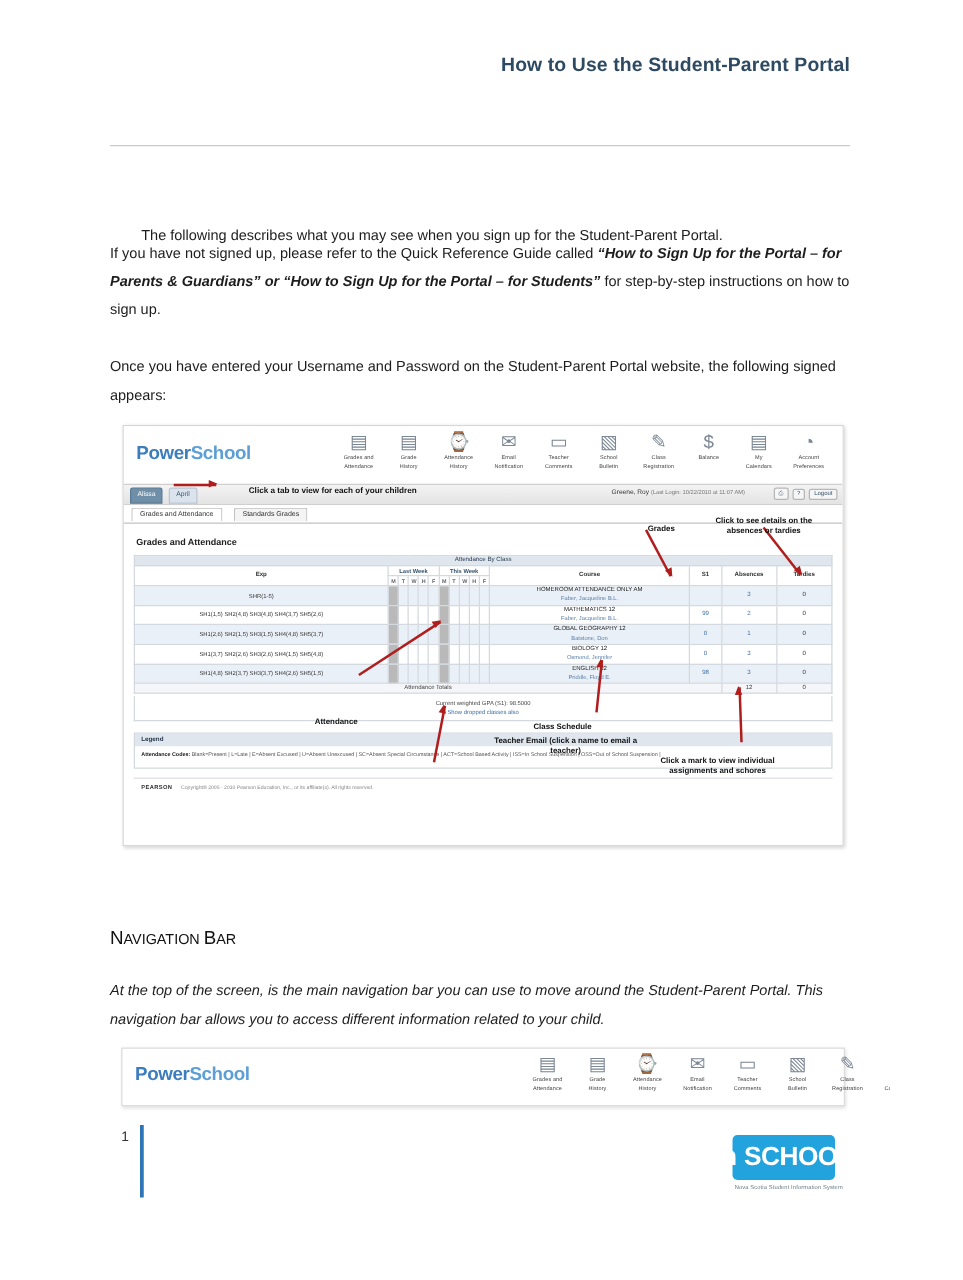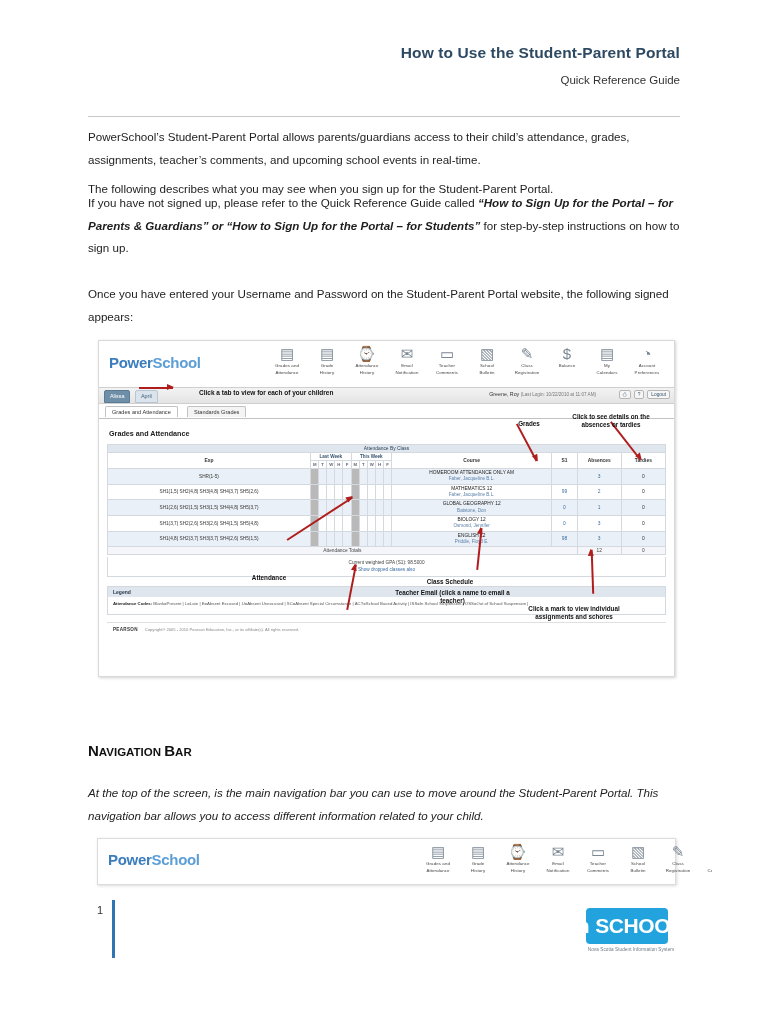--- a/index.html
+++ b/index.html
@@ -9,21 +9,21 @@
   
   .hdr{position:absolute;left:88px;top:44px;width:592px;}
   .hdr-title{text-align:right;font-size:15.5px;font-weight:bold;color:#2e4a63;letter-spacing:.1px;}
   .hdr-sub{text-align:right;font-size:11.5px;color:#333;margin-top:12px;}
   .hdr-rule{position:absolute;left:88px;top:116px;width:592px;height:1px;background:#c9c9c9;}
 
   
   .copy{position:absolute;left:88px;width:592px;font-size:11.6px;line-height:1.95;color:#1d1d1d;}
   .copy b.bi{font-weight:bold;font-style:italic;}
   #p1{top:126px;}
-  #p2{top:178px;}
+  #p2{top:178px;margin-left:25px;}
   #p3{top:192px;}
   #p4{top:283px;}
 
   
   .shot{position:absolute;left:98px;top:340px;width:575px;height:335px;background:#fff;
         border:1px solid #d8d8d8;box-shadow:1px 1px 3px rgba(0,0,0,.18);overflow:hidden;}
   .ps-top{position:relative;height:46px;border-bottom:1px solid #cfcfcf;background:#fff;}
   .ps-logo{position:absolute;left:10px;top:13px;font-size:15px;font-weight:bold;color:#3c7dbd;letter-spacing:-.3px;}
   .ps-logo .s2{color:#5c9ed6;}
   .navicons{position:absolute;left:168px;top:3px;display:flex;gap:0;}
@@ -78,21 +78,21 @@
   .pearson{font-size:4.6px;font-weight:bold;letter-spacing:.3px;color:#333;}
   .cpy{font-size:4.1px;color:#888;}
 
   
   .anno{position:absolute;font-size:6.3px;font-weight:bold;color:#111;line-height:1.3;text-align:center;}
   .arrow{position:absolute;transform-origin:0 50%;height:1.6px;background:#b01d1d;}
   .arrow:after{content:"";position:absolute;right:-1px;top:-2.6px;border-left:7px solid #b01d1d;
                border-top:3.4px solid transparent;border-bottom:3.4px solid transparent;}
 
   
-  .sect{position:absolute;left:88px;top:742px;font-size:15px;font-weight:bold;color:#111;}
+  .sect{position:absolute;left:88px;top:742px;font-size:15px;font-weight:normal;color:#111;}
   .sect .sc{font-size:11.5px;}
   .nav-copy{position:absolute;left:88px;top:782px;width:585px;font-size:11.6px;line-height:1.95;color:#1d1d1d;font-style:italic;}
 
   .shot2{position:absolute;left:97px;top:838px;width:577px;height:45px;background:#fff;
          border:1px solid #dcdcdc;box-shadow:1px 1px 3px rgba(0,0,0,.15);}
   .shot2 .ps-logo{top:12px;}
   .shot2 .navicons{left:320px;top:3px;}
 
   
   .pagenum{position:absolute;left:97px;top:904px;font-size:11px;color:#333;}
@@ -103,25 +103,23 @@
   .logo-in .bar{display:inline-block;width:2px;height:20px;background:#fff;margin:0 2px;vertical-align:-3px;}
   .logo-tag{position:absolute;left:586px;top:947px;width:90px;text-align:center;font-size:4.6px;color:#6b7a85;letter-spacing:.1px;}
 </style>
 </head>
 <body>
 
 <div class="page">
 
   <div class="hdr">
     <div class="hdr-title">How to Use the Student-Parent Portal</div>
-    <div class="hdr-sub">Quick Reference Guide</div>
   </div>
   <div class="hdr-rule"></div>
 
-  <div class="copy" id="p1">PowerSchool’s Student-Parent Portal allows parents/guardians access to their child’s attendance, grades, assignments, teacher’s comments, and upcoming school events in real-time.</div>
   <div class="copy" id="p2">The following describes what you may see when you sign up for the Student-Parent Portal.</div>
   <div class="copy" id="p3">
     <span>If you have not signed up, please refer to the Quick Reference Guide called </span><b class="bi">“How to Sign Up for the Portal – for Parents &amp; Guardians” or “How to Sign Up for the Portal – for Students”</b><span> for step-by-step instructions on how to sign up.</span>
   </div>
   <div class="copy" id="p4">Once you have entered your Username and Password on the Student-Parent Portal website, the following signed appears:</div>
 
   <div class="shot">
 
     <div class="ps-top">
       <div class="ps-logo"><span>Power</span><span class="s2">School</span></div>

